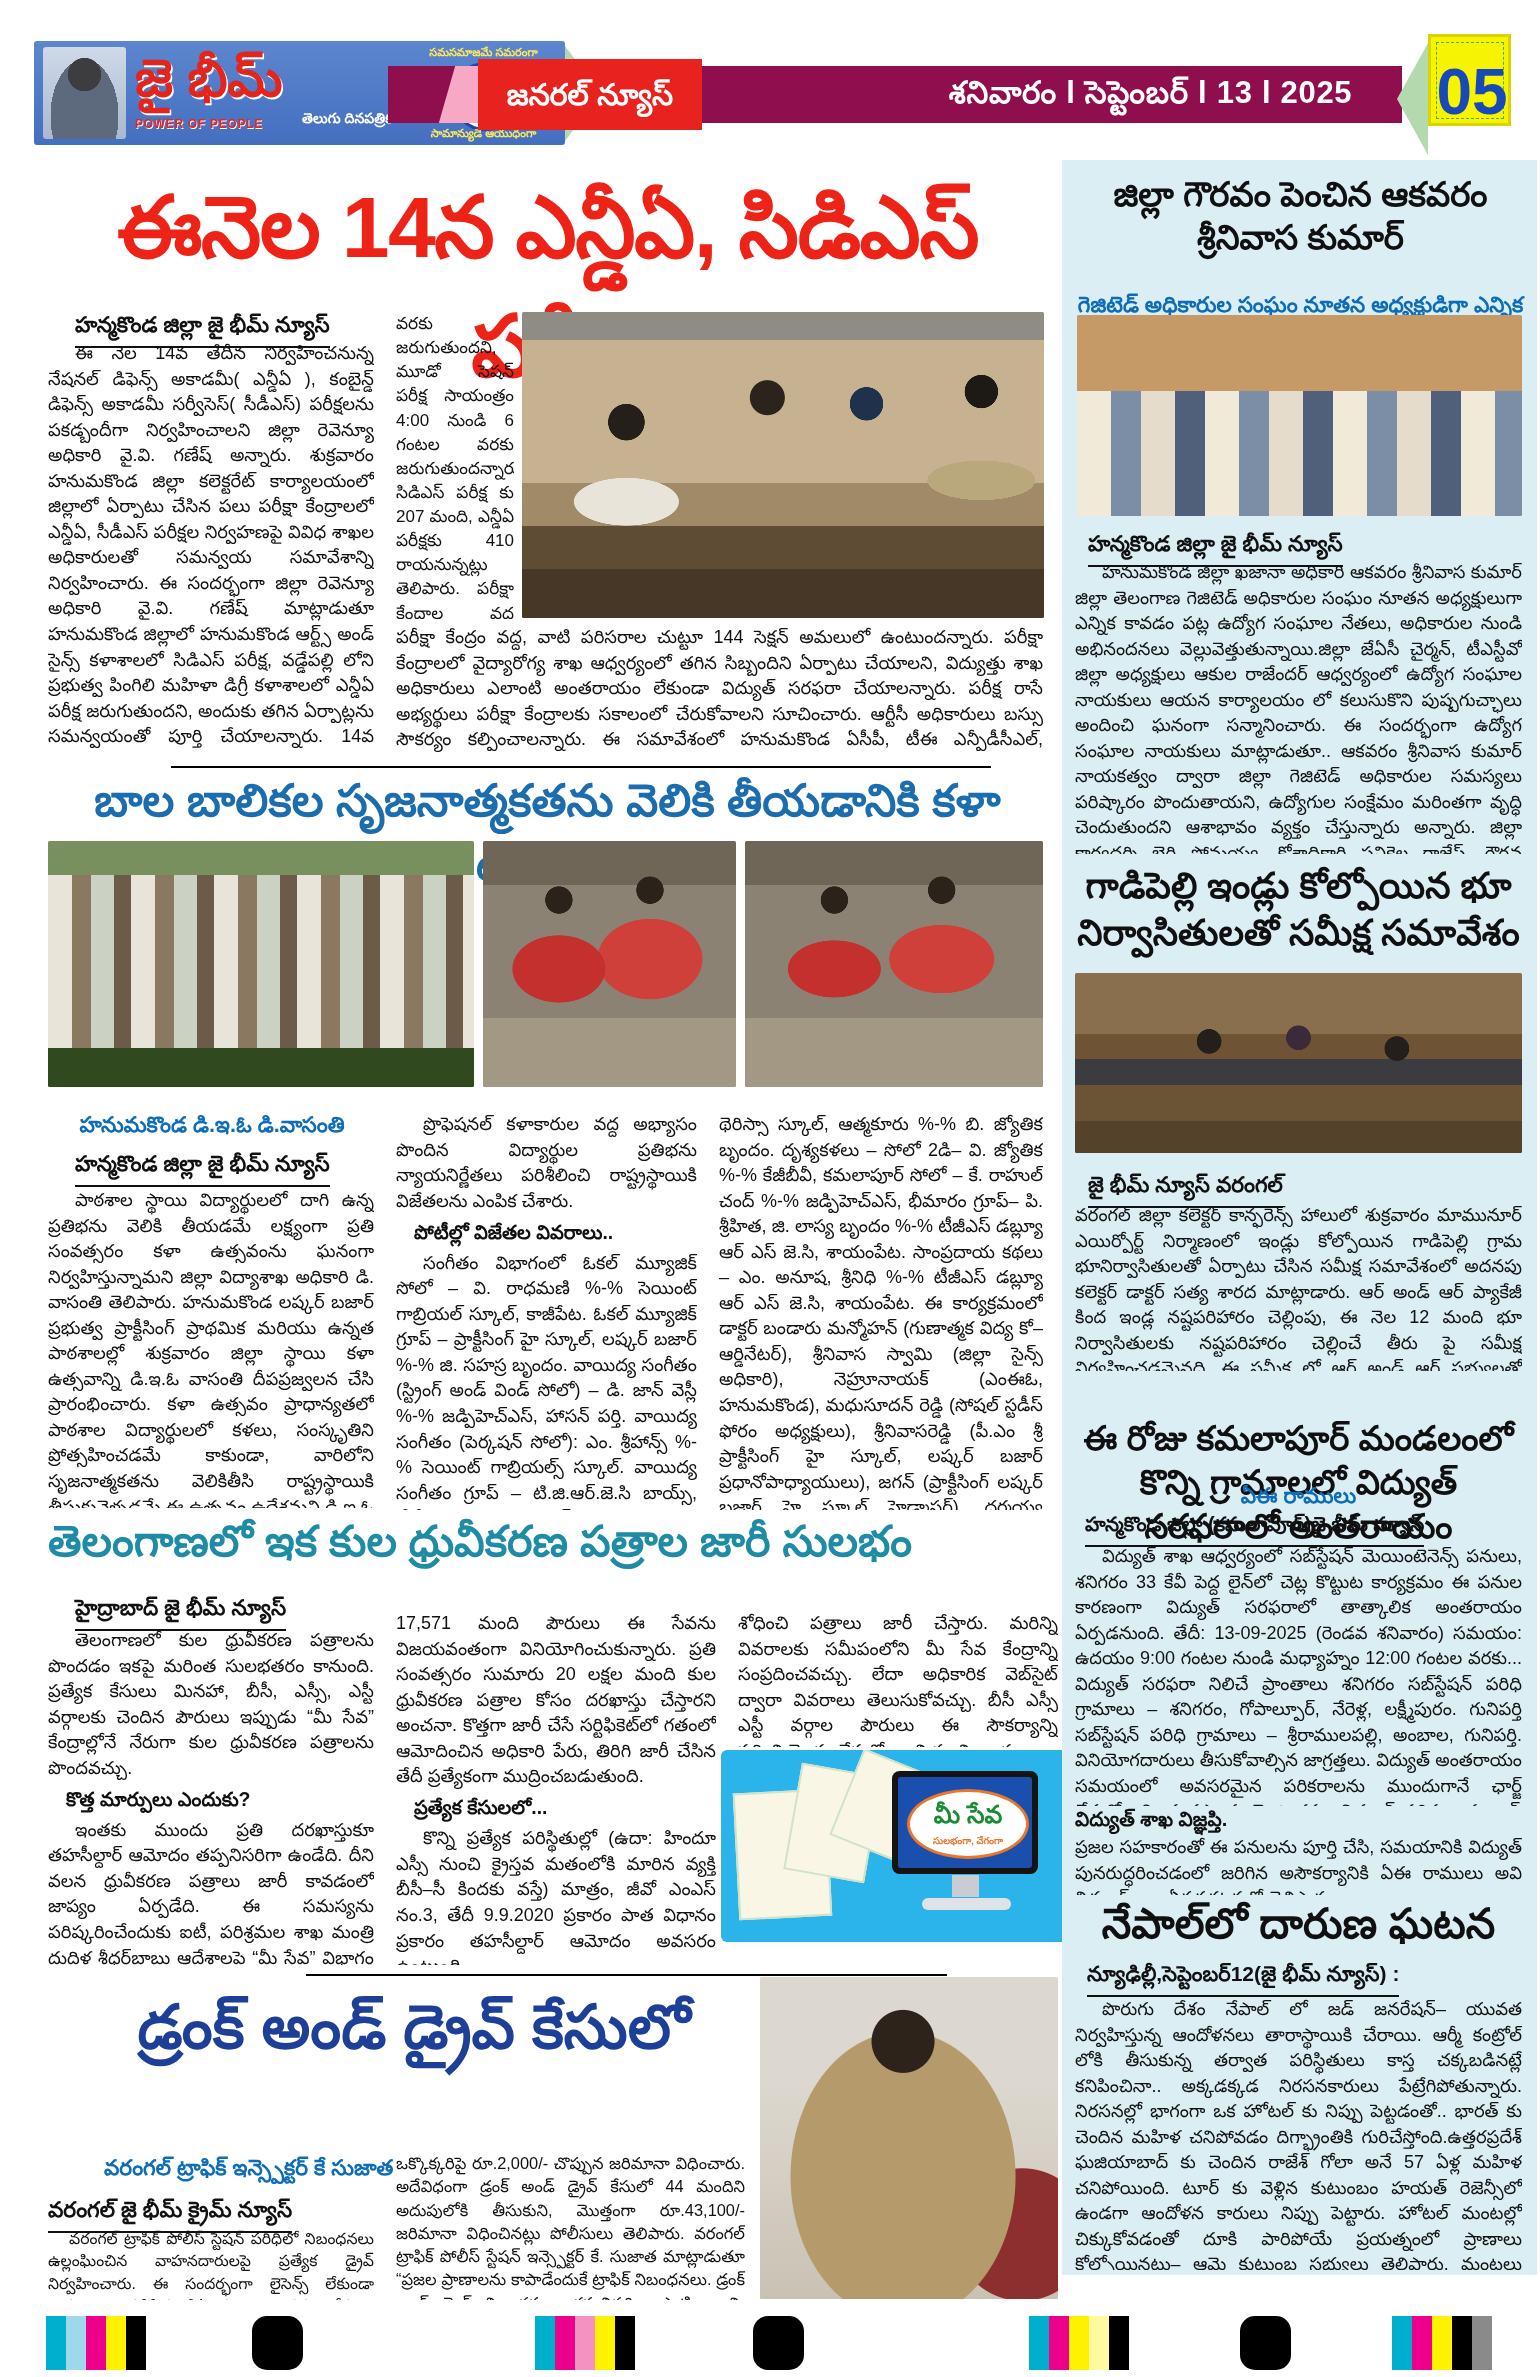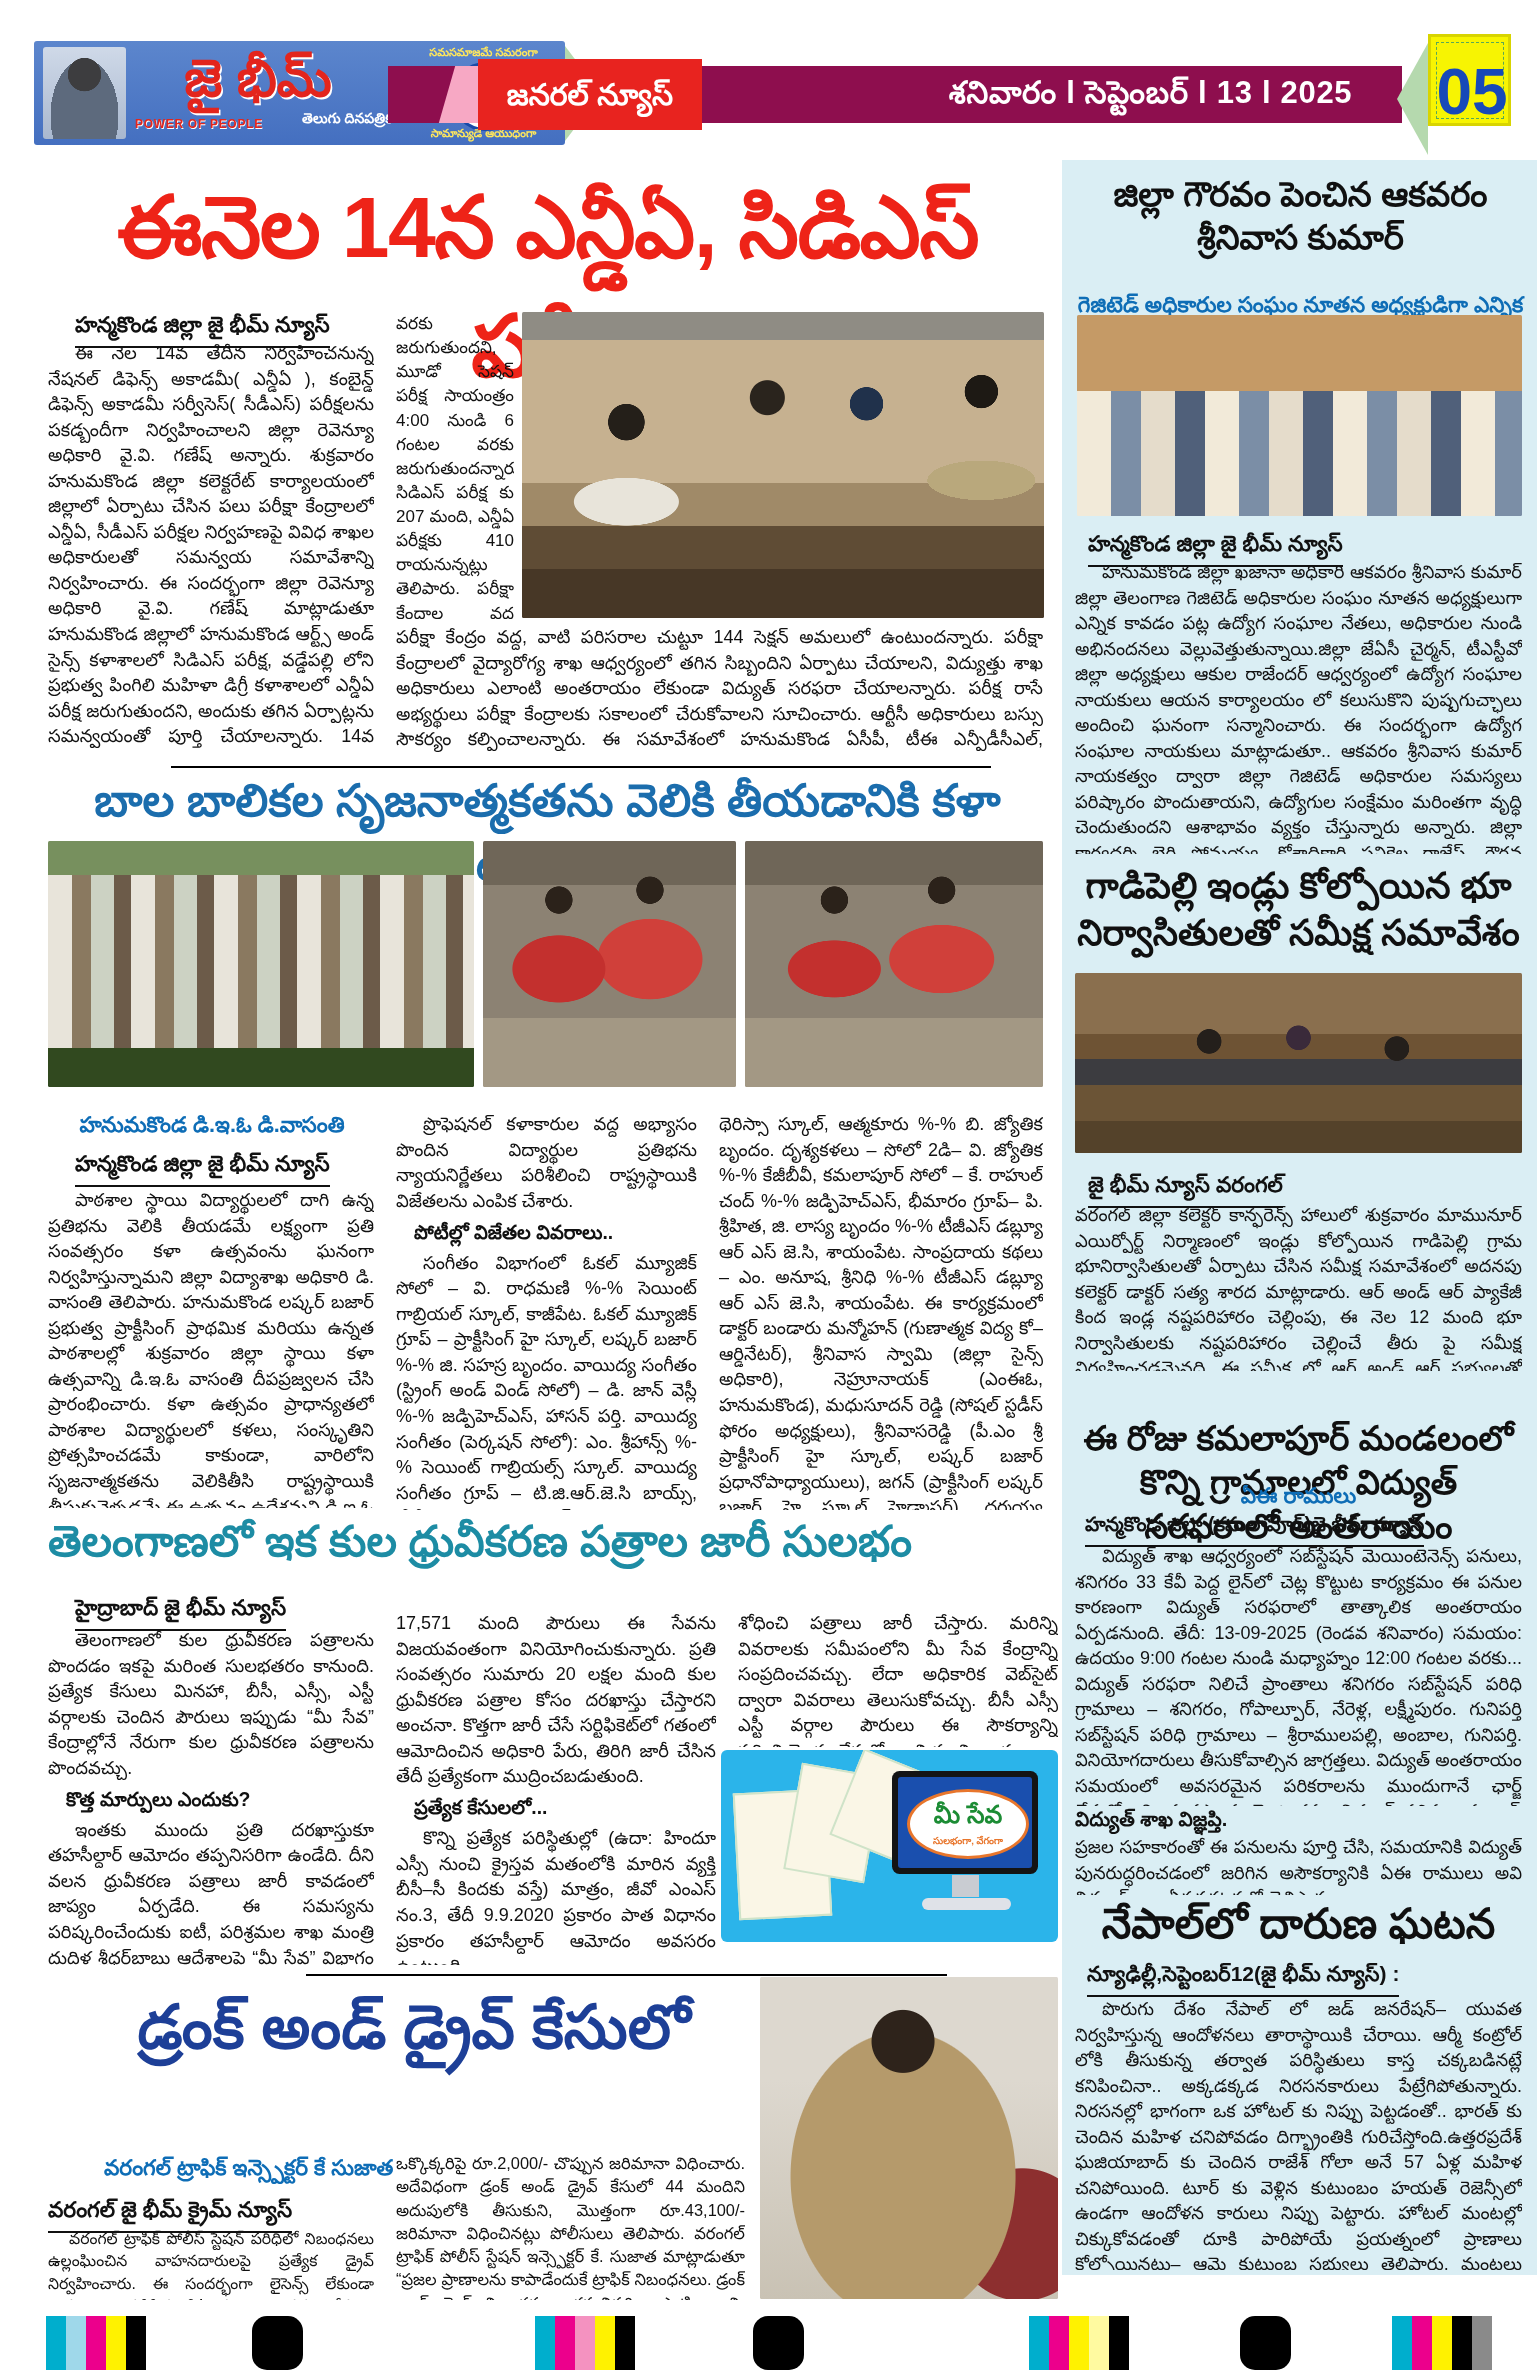--- a/index.html
+++ b/index.html
@@ -8,21 +8,21 @@
     font-family:"Liberation Sans","DejaVu Sans",sans-serif;color:#111;
     overflow:hidden;
   }
   .abs{position:absolute;}
   
   .masthead{left:34px;top:41px;width:531px;height:104px;background:linear-gradient(180deg,#5c86cd,#446fc0);border-radius:3px;overflow:hidden;}
   .ambedkar{left:9px;top:6px;width:83px;height:92px;background:
      radial-gradient(circle at 50% 30%,#3d3d3f 0 16.4px,transparent 17px),
      radial-gradient(ellipse at 50% 75%,#5d6a7d 0 34px,transparent 34px),
      linear-gradient(180deg,#cfd9e8,#a9b8cf);border-radius:3px;}
-  .mast-title{left:101px;top:4.5px;width:246px;height:64px;color:#e3251d;font-size:52px;font-weight:900;line-height:64px;text-shadow:1.5px 1.5px 0 #ffffff;text-align:center;}
+  .mast-title{left:101px;top:4.5px;width:246px;height:64px;color:#e3251d;font-size:52px;font-weight:900;line-height:64px;text-shadow:1.5px 1.5px 0 #ffffff;}
   .mast-sub{left:268px;top:69px;width:127px;color:#ffffff;font-size:14px;font-weight:700;}
   .mast-power{left:101px;top:76px;width:194px;color:#e3251d;font-size:12px;font-weight:900;letter-spacing:0.7px;text-shadow:0.7px 0.7px 0 #fff;}
   .mast-tagline-top{left:371px;top:4.5px;width:157px;color:#ffe75c;font-size:11.2px;font-weight:700;text-align:center;}
   .mast-tagline-bottom{left:371px;top:86px;width:157px;color:#ffe75c;font-size:11.2px;font-weight:700;text-align:center;}
   .tv-emblem{left:417px;top:21px;width:63px;height:63px;background:#ffffff;border-radius:50%;border:3px solid #1849a8;}
   .tv-text{left:483px;top:34px;width:82px;color:#ffffff;font-size:15px;font-weight:900;text-align:center;line-height:1.1;}
   .green-arrow-l{left:565px;top:46px;width:36px;height:95px;background:#b5d9ae;clip-path:polygon(0 0,100% 50%,0 100%);}
   .maroon-bar{left:388px;top:66px;width:1014px;height:57px;background:#8e0e4e;}
   .pink-notch{left:447px;top:66px;width:48px;height:57px;background:#f7a8c4;transform:skewX(-16deg);}
   .news-box{left:478px;top:59px;width:224px;height:71px;background:#e8231f;color:#ffffff;font-size:30px;font-weight:900;text-align:center;line-height:71px;}
@@ -158,21 +158,21 @@
 </div>
 <div class="abs col" style="left:396px;top:1611px;width:320px;height:354px;">
   <p style="text-indent:0;">17,571 మంది పౌరులు ఈ సేవను విజయవంతంగా వినియోగించుకున్నారు. ప్రతి సంవత్సరం సుమారు 20 లక్షల మంది కుల ధ్రువీకరణ పత్రాల కోసం దరఖాస్తు చేస్తారని అంచనా. కొత్తగా జారీ చేసే సర్టిఫికెట్‌లో గతంలో ఆమోదించిన అధికారి పేరు, తిరిగి జారీ చేసిన తేదీ ప్రత్యేకంగా ముద్రించబడుతుంది.</p>
   <h4>ప్రత్యేక కేసులలో...</h4>
   <p>కొన్ని ప్రత్యేక పరిస్థితుల్లో (ఉదా: హిందూ ఎస్సీ నుంచి క్రైస్తవ మతంలోకి మారిన వ్యక్తి బీసీ–సీ కిందకు వస్తే) మాత్రం, జీవో ఎంఎస్ నం.3, తేదీ 9.9.2020 ప్రకారం పాత విధానం ప్రకారం తహసీల్దార్ ఆమోదం అవసరం ఉంటుంది.</p>
 
 </div>
 <div class="abs col" style="left:738px;top:1611px;width:320px;height:136px;">
     <p style="text-indent:0;">శోధించి పత్రాలు జారీ చేస్తారు. మరిన్ని వివరాలకు సమీపంలోని మీ సేవ కేంద్రాన్ని సంప్రదించవచ్చు. లేదా అధికారిక వెబ్‌సైట్ ద్వారా వివరాలు తెలుసుకోవచ్చు. బీసీ ఎస్సీ ఎస్టీ వర్గాల పౌరులు ఈ సౌకర్యాన్ని సద్వినియోగం చేసుకోవాలని సూచించారు.</p>
   </div>
-<div class="abs photo meeseva" style="left:721px;top:1750px;width:337px;height:192px;">
+<div class="abs photo meeseva" style="left:721px;top:1750px;width:337px;height:192px;padding-left:47px;">
   <div class="cert" style="left:15px;top:41px;width:89px;height:123px;transform:rotate(-3deg);"></div>
   <div class="cert" style="left:71px;top:18.6px;width:78px;height:104px;transform:rotate(10deg);"></div>
   <div class="cert" style="left:123px;top:9px;width:71px;height:89px;transform:rotate(22deg);"></div>
   <div class="monitor">
     <div class="mscreen">
       <div class="msoval">
         <div class="mstitle">మీ సేవ</div>
         <div class="mstag">సులభంగా, వేగంగా</div>
       </div>
     </div>

